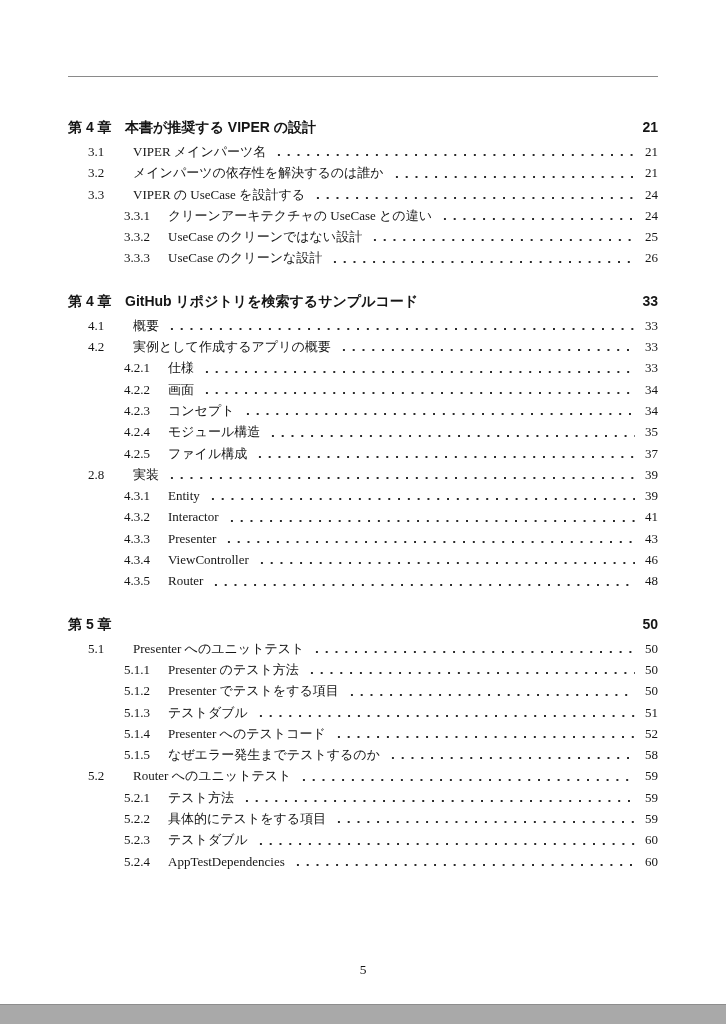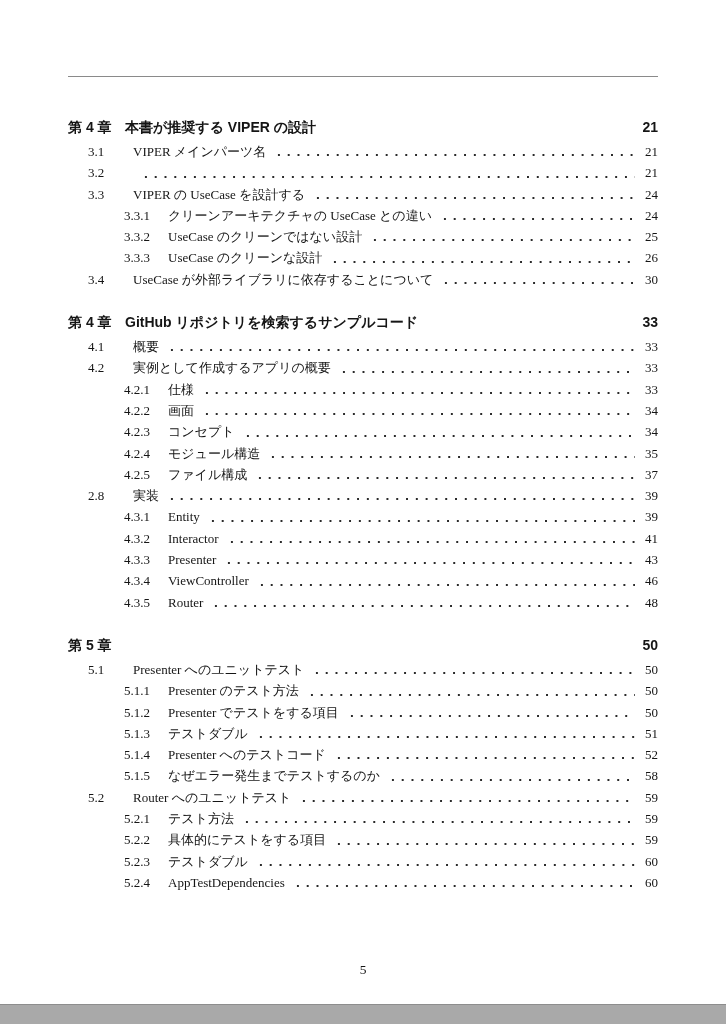--- a/index.html
+++ b/index.html
@@ -87,20 +87,21 @@
           <span class="ch-page">21</span>
         </div>
         <div class="entry level-1">
           <span class="e-num">3.1</span>
           <span class="e-title">VIPER メインパーツ名</span>
           <span class="dots"></span>
           <span class="e-page">21</span>
         </div>
         <div class="entry level-1">
           <span class="e-num">3.2</span>
+          <span class="e-title">メインパーツの依存性を解決するのは誰か</span>
           <span class="dots"></span>
           <span class="e-page">21</span>
         </div>
         <div class="entry level-1">
           <span class="e-num">3.3</span>
           <span class="e-title">VIPER の UseCase を設計する</span>
           <span class="dots"></span>
           <span class="e-page">24</span>
         </div>
         <div class="entry level-2">
@@ -113,26 +114,20 @@
           <span class="e-num">3.3.2</span>
           <span class="e-title">UseCase のクリーンではない設計</span>
           <span class="dots"></span>
           <span class="e-page">25</span>
         </div>
         <div class="entry level-2">
           <span class="e-num">3.3.3</span>
           <span class="e-title">UseCase のクリーンな設計</span>
           <span class="dots"></span>
           <span class="e-page">26</span>
-        </div>
-        <div class="entry level-1">
-          <span class="e-num">3.4</span>
-          <span class="e-title">UseCase が外部ライブラリに依存することについて</span>
-          <span class="dots"></span>
-          <span class="e-page">30</span>
         </div>
       </div>
       <div class="chapter">
         <div class="chapter-row">
           <span class="ch-label">第 4 章</span>
           <span class="ch-title">GitHub リポジトリを検索するサンプルコード</span>
           <span class="ch-fill"></span>
           <span class="ch-page">33</span>
         </div>
         <div class="entry level-1">

